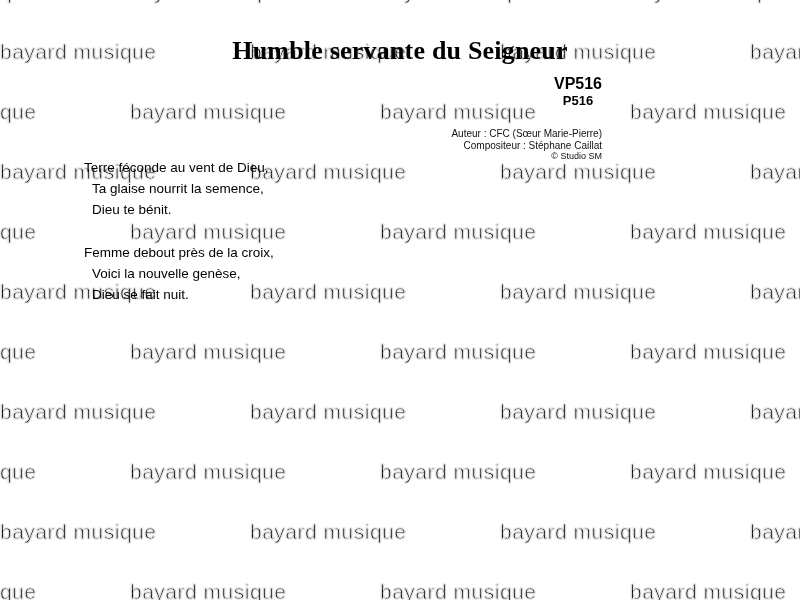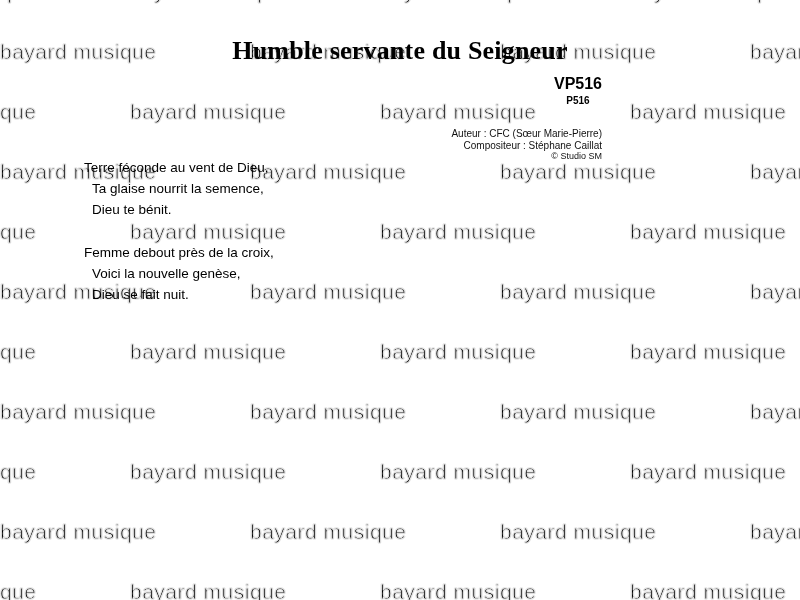--- a/index.html
+++ b/index.html
@@ -71,21 +71,21 @@
     right: 42px;
     text-align: center;
     font-family: "Liberation Sans", sans-serif;
   }
   #ref-code {
     font-size: 16px;
     font-weight: bold;
     line-height: 19px;
   }
   #ref-sub {
-    font-size: 10px;
+    font-size: 13px;
     font-weight: bold;
     line-height: 16px;
   }
 
   #credits-block {
     position: absolute;
     top: 128px;
     right: 42px;
     text-align: right;
     font-size: 10px;

